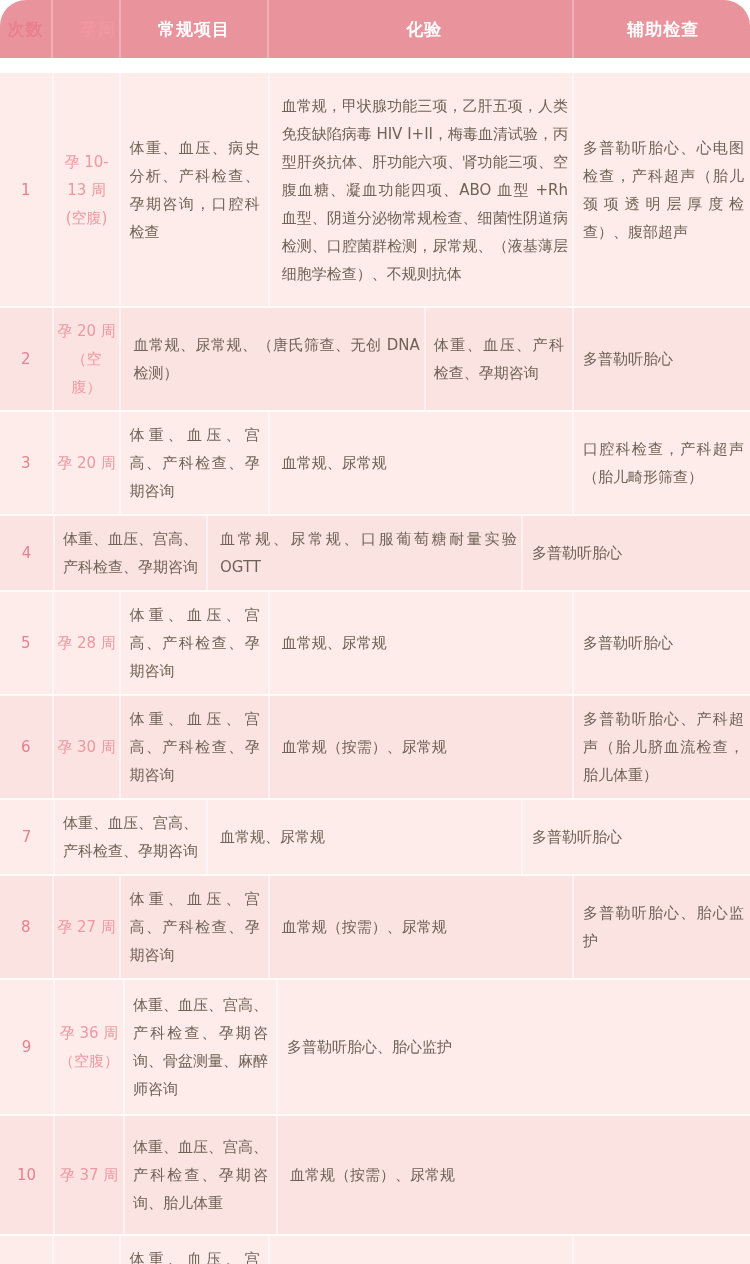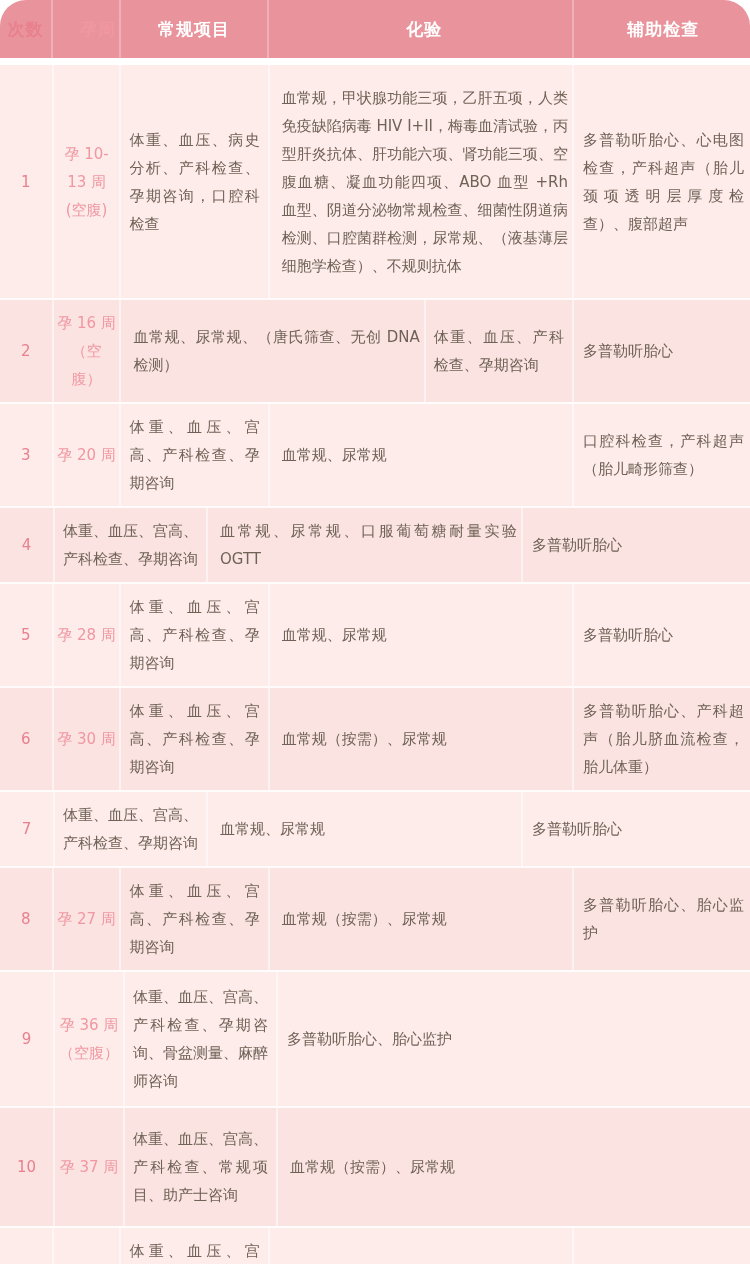--- a/index.html
+++ b/index.html
@@ -19,21 +19,21 @@
   }
   .table{
     width:750px;
     border-radius:26px 26px 0 0;
     overflow:hidden;
   }
   .header-row{
     display:flex;
     background:var(--header-bg);
     height:58px;
-    margin-bottom:7px;
+    margin-bottom:15px;
   }
   .header-cell{
     display:flex;
     align-items:center;
     justify-content:center;
     color:var(--header-text);
     font-weight:bold;
     font-size:17px;
     letter-spacing:1px;
     border-right:2px solid rgba(255,255,255,0.28);
@@ -93,21 +93,21 @@
         </div>
     <div class="cell col-aux">
           <span class="cell-text">多普勒听胎心、心电图检查，产科超声（胎儿颈项透明层厚度检查）、腹部超声</span>
         </div>
   </div>
       <div class="row even" style="min-height: 57px;">
     <div class="cell col-index">
           <span class="cell-text">2</span>
         </div>
     <div class="cell col-week">
-          <span class="cell-text">孕 16 周（空腹）</span>
+          <span class="cell-text">孕 20 周（空腹）</span>
         </div>
     <div class="cell col-lab">
           <span class="cell-text">血常规、尿常规、（唐氏筛查、无创 DNA 检测）</span>
         </div>
     <div class="cell col-routine">
           <span class="cell-text">体重、血压、产科检查、孕期咨询</span>
         </div>
     <div class="cell col-aux">
           <span class="cell-text">多普勒听胎心</span>
         </div>
@@ -223,21 +223,21 @@
         </div>
   </div>
       <div class="row even" style="min-height: 120px;">
     <div class="cell col-index">
           <span class="cell-text">10</span>
         </div>
     <div class="cell col-week">
           <span class="cell-text">孕 37 周</span>
         </div>
     <div class="cell col-routine">
-          <span class="cell-text">体重、血压、宫高、产科检查、常规项目、助产士咨询</span>
+          <span class="cell-text">体重、血压、宫高、产科检查、孕期咨询、胎儿体重</span>
         </div>
     <div class="cell col-lab">
           <span class="cell-text">血常规（按需）、尿常规</span>
         </div>
   </div>
       <div class="row odd" style="min-height: 94px;">
     <div class="cell col-index">
           <span class="cell-text">11</span>
         </div>
     <div class="cell col-week">

